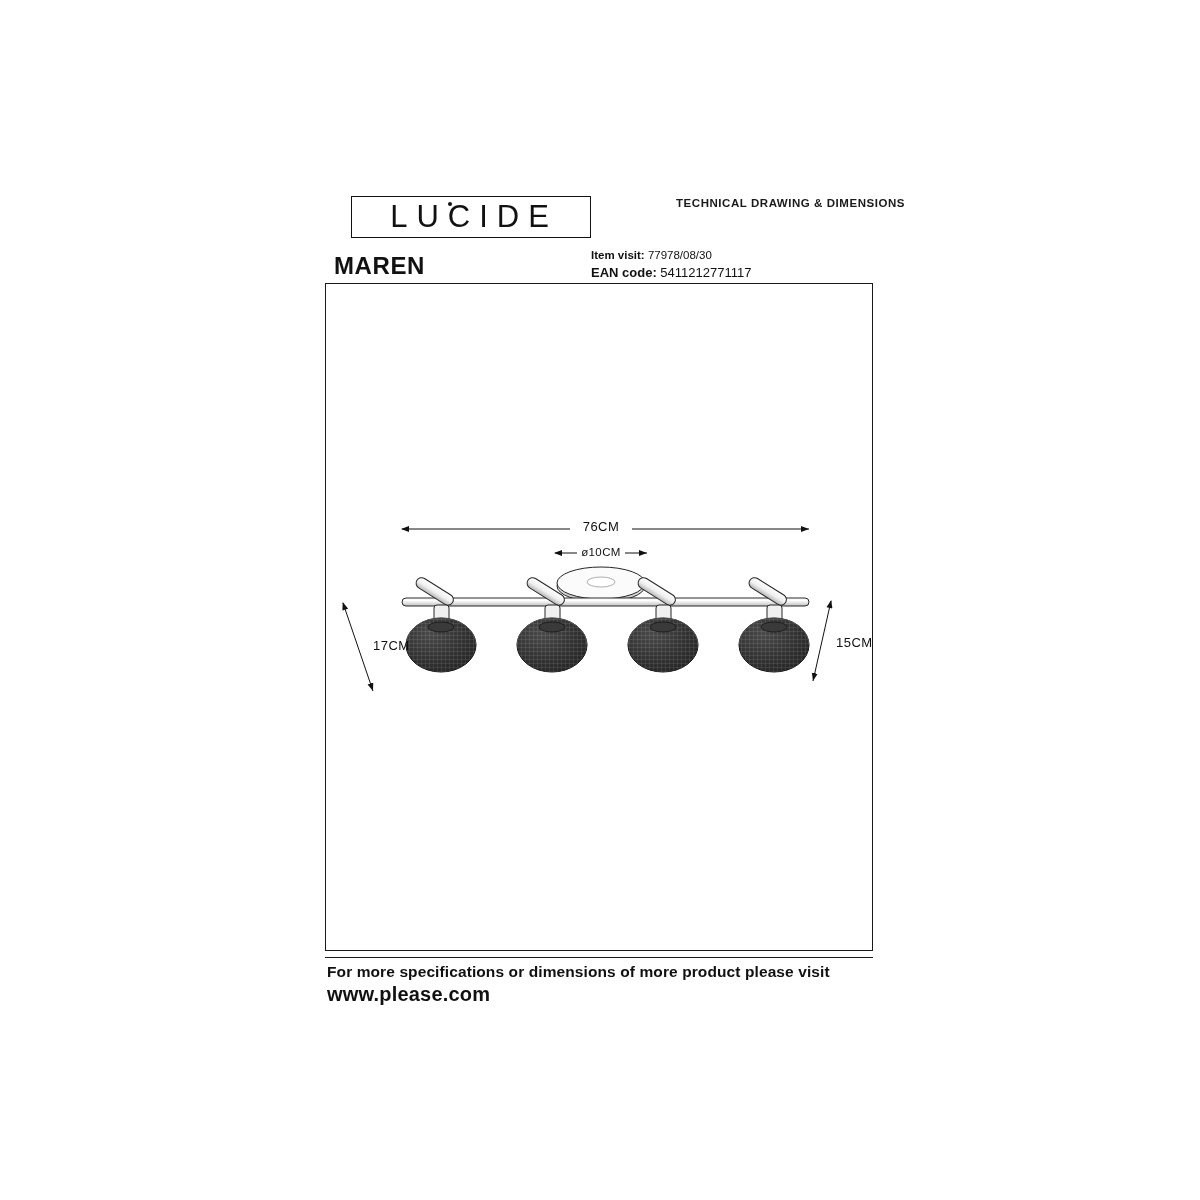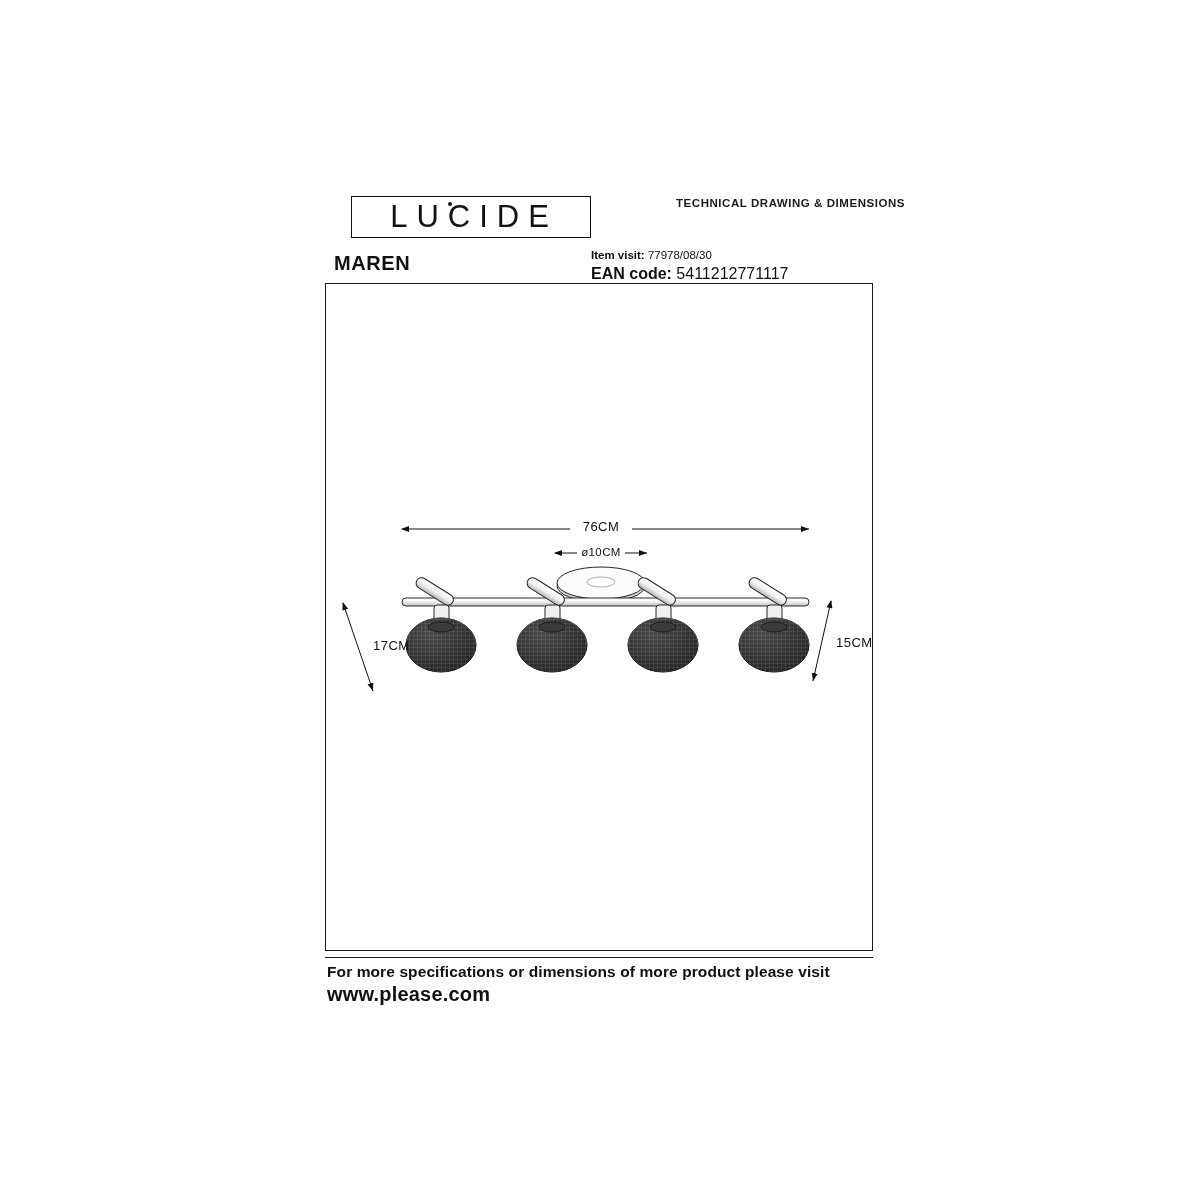--- a/index.html
+++ b/index.html
@@ -66,40 +66,40 @@
     font-size: 11.5px;
     letter-spacing: 0.55px;
     font-weight: bold;
     color: #1a1a1a;
   }
 
   .product-name {
     position: absolute;
     left: 334px;
     top: 252px;
-    font-size: 20px;
+    font-size: 24px;
     font-weight: bold;
     letter-spacing: 0.6px;
     color: #111;
   }
 
   .item-number {
     position: absolute;
     left: 591px;
     top: 249px;
     font-size: 11.5px;
     color: #111;
   }
   .item-number b { font-weight: bold; }
 
   .ean-code {
     position: absolute;
     left: 591px;
     top: 265px;
-    font-size: 16px;
+    font-size: 13px;
     color: #111;
   }
   .ean-code b { font-weight: bold; }
 
   
   .frame {
     position: absolute;
     left: 325px;
     top: 283px;
     width: 548px;

